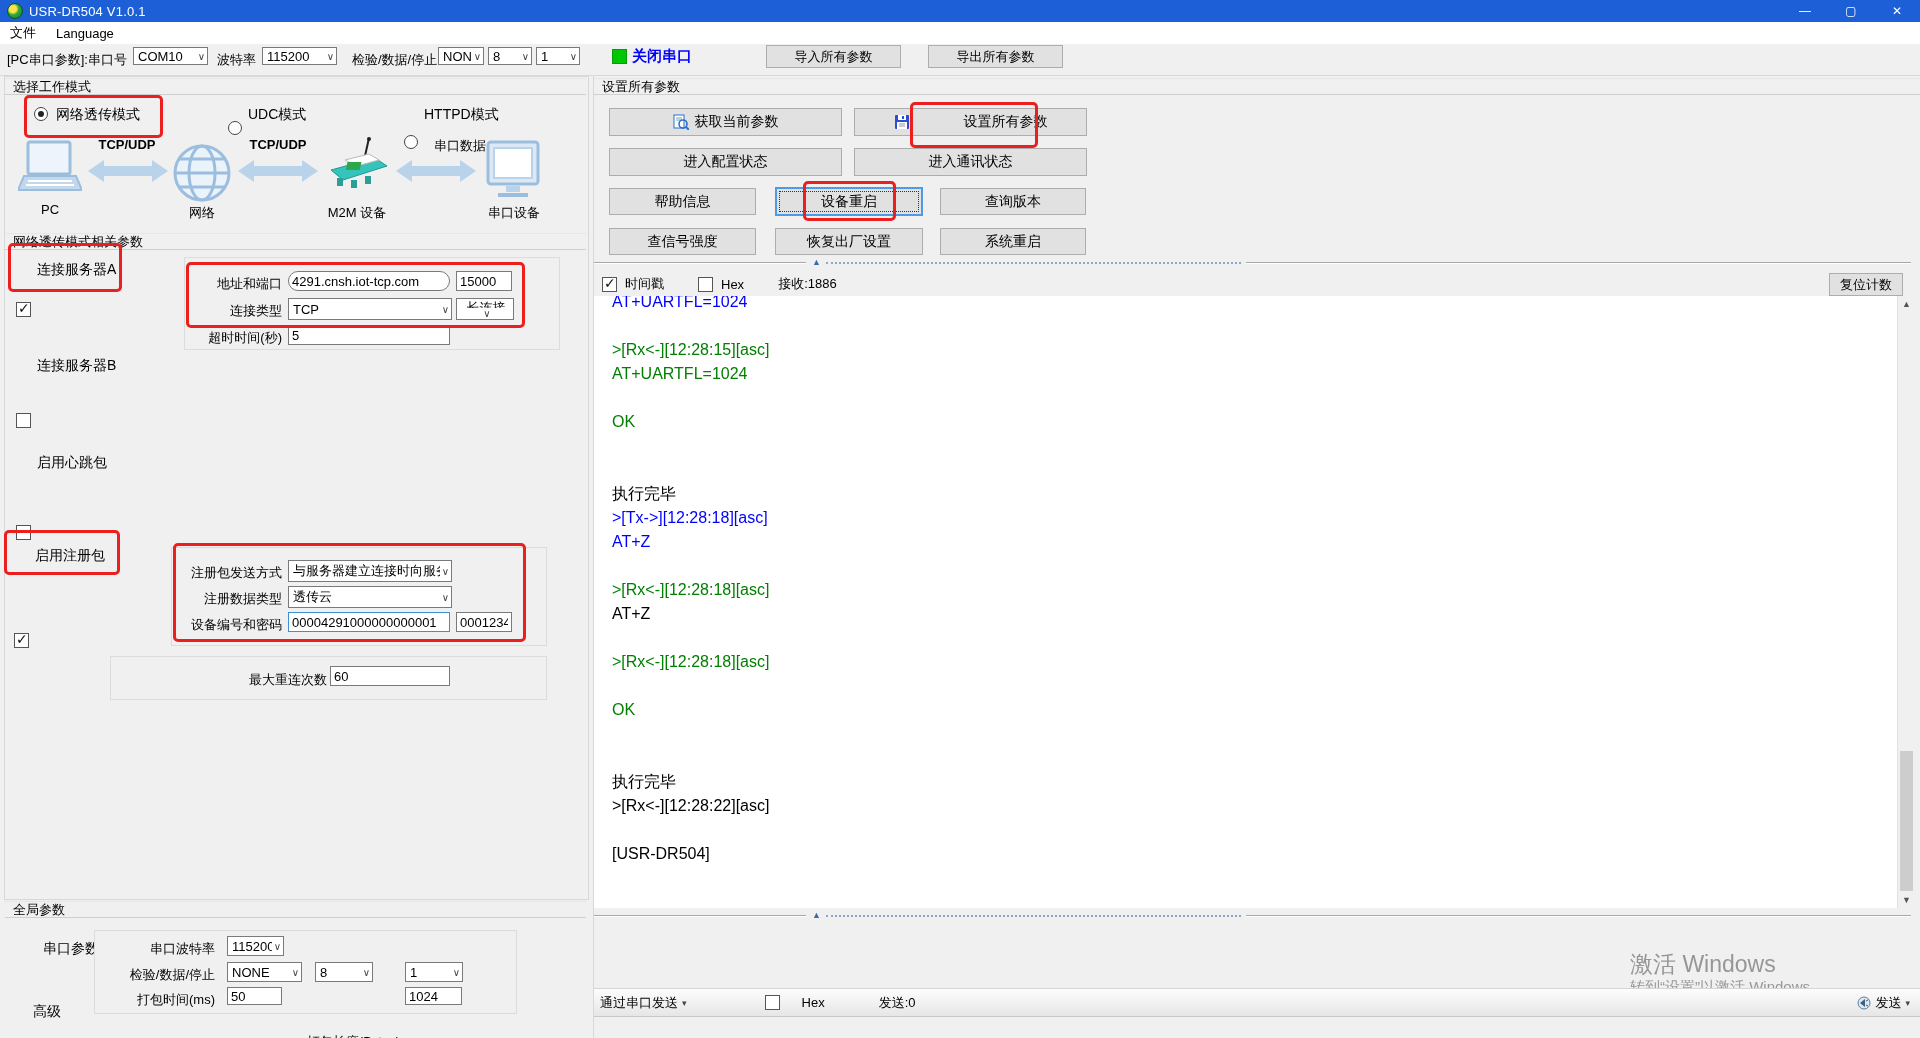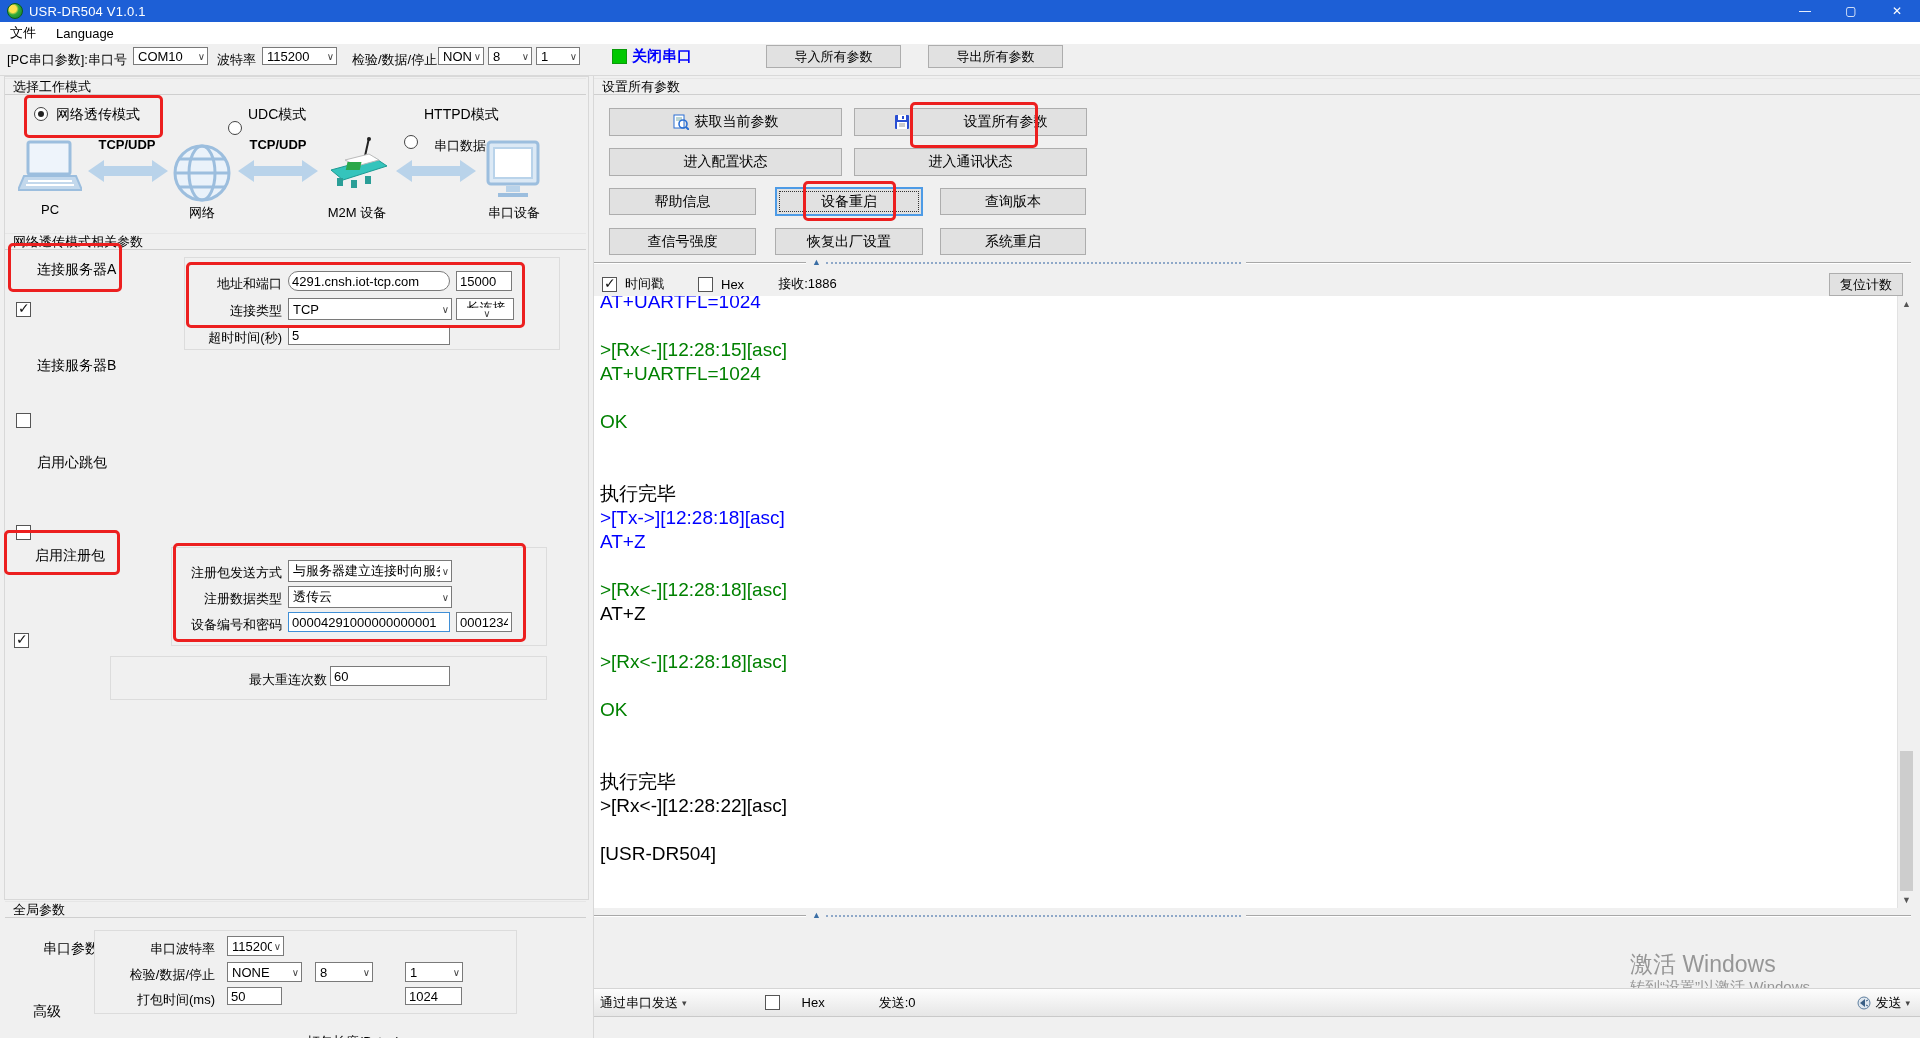--- a/index.html
+++ b/index.html
@@ -35,21 +35,21 @@
   .cb{width:15px;height:15px;background:#fff;border:1px solid #555;box-sizing:border-box;position:relative;}
   .cb.checked::after{content:"✓";position:absolute;left:1px;top:-3px;font-size:14px;color:#111;}
   .radio{width:14px;height:14px;border:1px solid #444;border-radius:50%;background:#fff;box-sizing:border-box;position:relative;}
   .radio.checked::after{content:"";position:absolute;left:3px;top:3px;width:6px;height:6px;border-radius:50%;background:#222;}
   .annbox{border:3px solid #ec1f1f;border-radius:5px;pointer-events:none;z-index:50;background:transparent;}
   
   .cmdbtn{background:#e1e1e1;border:1px solid #adadad;font-size:14px;}
   .cmdbtn.focused{border:2px solid #4d9be6;outline:1px dotted #333;outline-offset:-5px;}
   
   .log{background:#fff;overflow:hidden;}
-  .log-line{height:24px;line-height:24px;font-size:19px;padding-left:6px;white-space:pre;}
+  .log-line{height:24px;line-height:24px;font-size:16px;padding-left:18px;white-space:pre;}
   .vscroll{background:#f0f0f0;border-left:1px solid #e2e2e2;display:flex;flex-direction:column;align-items:center;justify-content:space-between;font-size:9px;color:#555;}
   .vthumb{position:absolute;left:2px;width:13px;background:#cdcdcd;}
   .splitter{height:11px;}
   .groove{border-top:1px solid #a8a8a8;border-bottom:1px solid #fff;height:0;position:absolute;top:5px;}
   .dots{border-top:2px dotted #8fa8c8;height:0;position:absolute;top:5px;}
   .split-arrow{position:absolute;top:0px;font-size:9px;color:#3a6ea5;}
   
   .sendbar{background:linear-gradient(#fdfdfd,#e6e6e6);border-top:1px solid #d5d5d5;border-bottom:1px solid #c9c9c9;display:flex;align-items:center;font-size:13px;}
   .watermark{color:rgba(120,120,120,.75);}
   .dd-arrow{font-size:9px;color:#444;margin-left:4px;}

